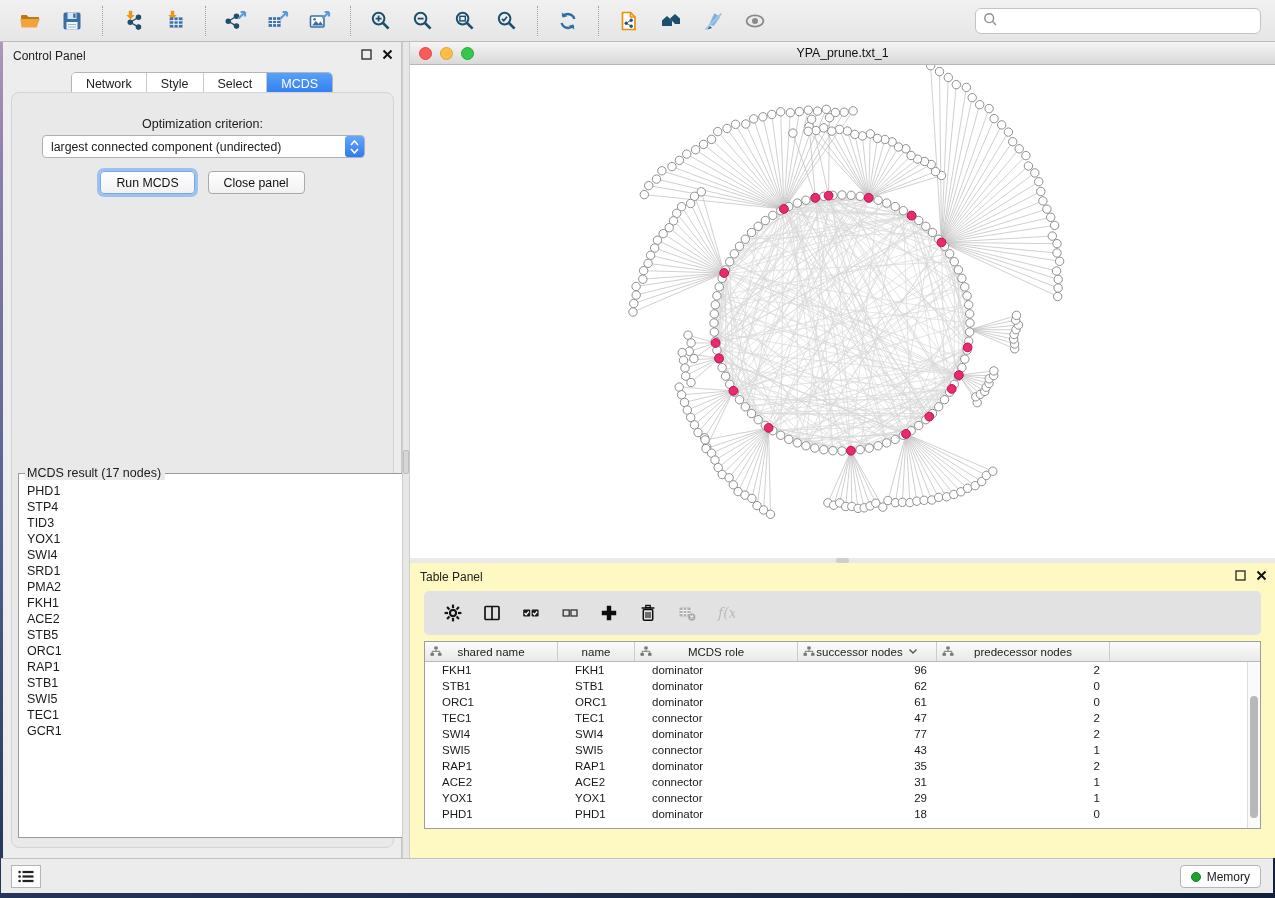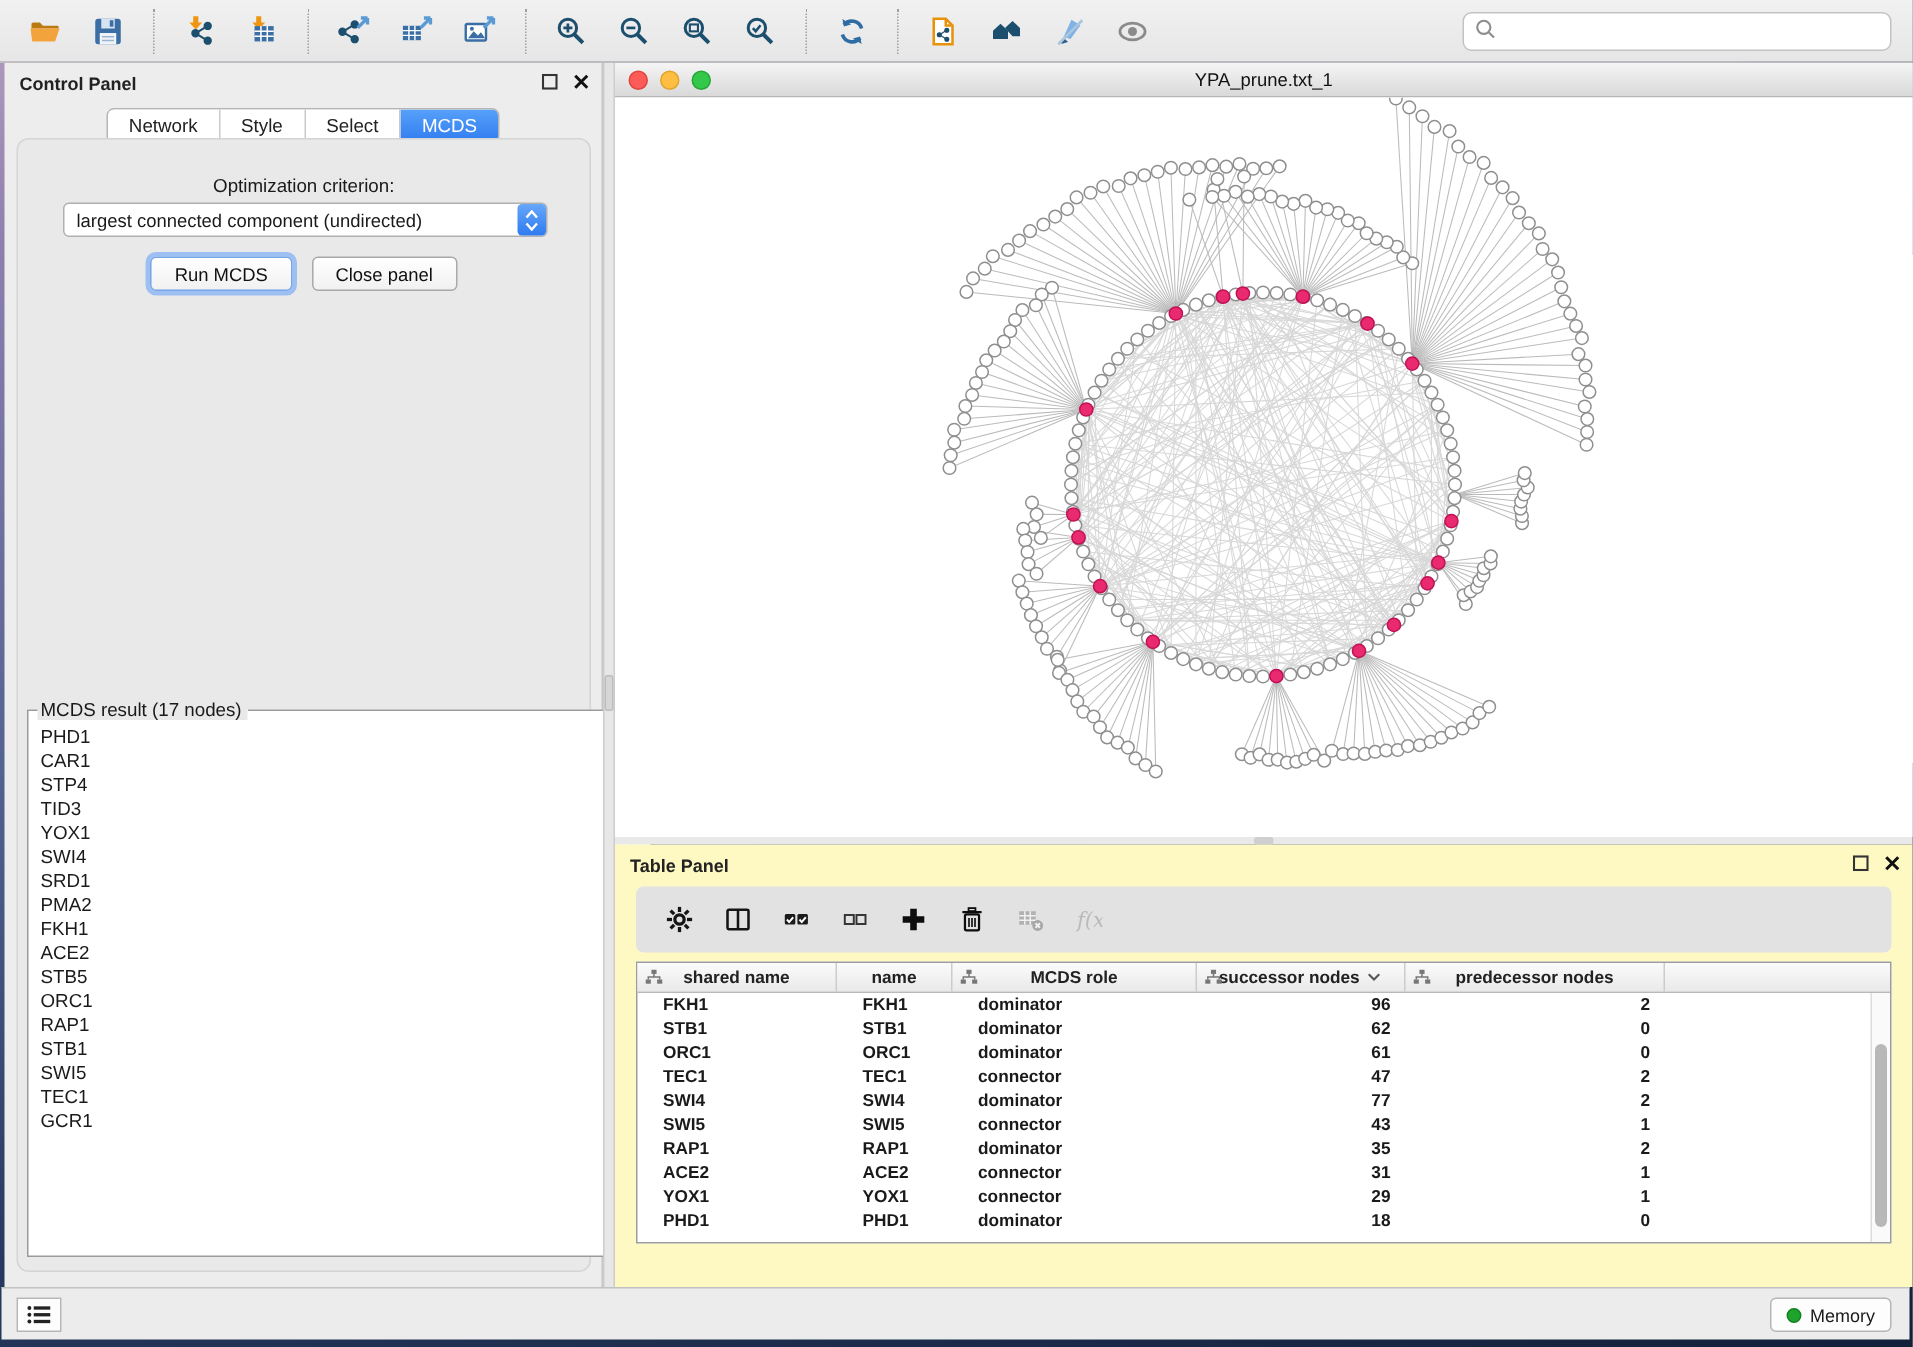--- a/index.html
+++ b/index.html
@@ -15,21 +15,21 @@
   .tsep { border-left:1px dotted #9f9f9f; height:30px; }
   .tbtn { width:34px; height:34px; display:flex; align-items:center; justify-content:center; border-radius:4px; }
   .tbtn svg { display:block; }
   .searchbox { position:absolute; right:14px; top:8px; width:286px; height:26px;
     background:#fff; border:1px solid #c3c3c3; border-radius:6px;
     display:flex; align-items:center; padding-left:7px; gap:5px; }
   .searchbox input { border:none; outline:none; flex:1; font-size:12px; background:transparent; height:20px; }
   
   .control-panel { position:absolute; left:3px; top:42px; width:399px; height:816px;
     background:#ededed; border-right:1px solid #c6c6c6; }
-  .panel-head { position:relative; height:26px;font-weight:bold; }
+  .panel-head { position:relative; height:26px; }
   .panel-title { position:absolute; left:10px; top:7px; font-size:12px; color:#222; }
   .winctl { position:absolute; top:7px; display:flex; gap:10px; right:8px; }
   .winctl span { display:flex; }
   .segbar { position:absolute; left:0; width:100%; display:flex; justify-content:center; }
   .seg { display:inline-flex; background:#fff; border:1px solid #b5b5b5; border-radius:5px; overflow:hidden; }
   .seg .tab { padding:4px 14px; font-size:12.5px; color:#222; border-left:1px solid #c9c9c9; background:#fff; cursor:default; }
   .seg .tab:first-child { border-left:none; }
   .seg .tab.sel { background:linear-gradient(#57a0f9,#2f7cf0); color:#fff; }
   .cp-tabs { top:30px; }
   .cp-box { position:absolute; left:8px; top:50px; width:383px; height:756px;
@@ -68,21 +68,21 @@
   .net-canvas { position:relative; width:865px; height:493px; background:#fff; overflow:hidden; }
   .h-split { position:absolute; left:410px; top:558px; width:865px; height:5px; background:#e9e9e9; }
   .h-split .grip { position:absolute; left:426px; top:0px; width:13px; height:5px; background:#cfcfcf; border-radius:2px; }
   
   .table-panel { position:absolute; left:410px; top:563px; width:865px; height:295px; background:#fef9c3; }
   .tp-toolbar { position:absolute; left:14px; top:28px; width:837px; height:44px;
     background:#e2e2e2; border-radius:5px; display:flex; align-items:center; gap:9px; padding-left:14px; }
   .tp-btn { width:30px; height:30px; display:flex; align-items:center; justify-content:center; }
   .tp-btn.dis { opacity:.55; }
   .tablewrap { position:absolute; left:14px; top:78px; width:837px; height:188px;
-    background:#fff; border:1px solid #9d9d9d;font-weight:bold; }
+    background:#fff; border:1px solid #9d9d9d; }
   .thead { display:flex; height:20px; background:linear-gradient(#fbfbfb,#e9e9e9);
     border-bottom:1px solid #b9b9b9; }
   .th { display:flex; align-items:center; justify-content:center; gap:5px;
     border-right:1px solid #ccc; font-size:11.5px; color:#222; overflow:hidden; position:relative; }
   .th .ticon { position:absolute; left:5px; }
   .tbody .tr { display:flex; height:16px; }
   .td { font-size:11.5px; line-height:16px; white-space:nowrap; overflow:hidden; }
   .td.txt { padding-left:17px; }
   .td.num { text-align:right; padding-right:10px; }
   .tscroll { position:absolute; right:0; top:20px; width:13px; height:166px;
@@ -306,21 +306,20 @@
     </div>
     <div class="btnrow">
       <button class="pushbtn focus">Run MCDS</button>
       <button class="pushbtn">Close panel</button>
     </div>
     <fieldset class="mcds-fieldset">
       <legend>MCDS result (17 nodes)</legend>
       <div style="position:relative;width:100%;height:100%;">
         <div class="mcds-list" id="mcdsList">
             <div class="it">PHD1</div>
-            <div class="it">CAR1</div>
             <div class="it">STP4</div>
             <div class="it">TID3</div>
             <div class="it">YOX1</div>
             <div class="it">SWI4</div>
             <div class="it">SRD1</div>
             <div class="it">PMA2</div>
             <div class="it">FKH1</div>
             <div class="it">ACE2</div>
             <div class="it">STB5</div>
             <div class="it">ORC1</div>

